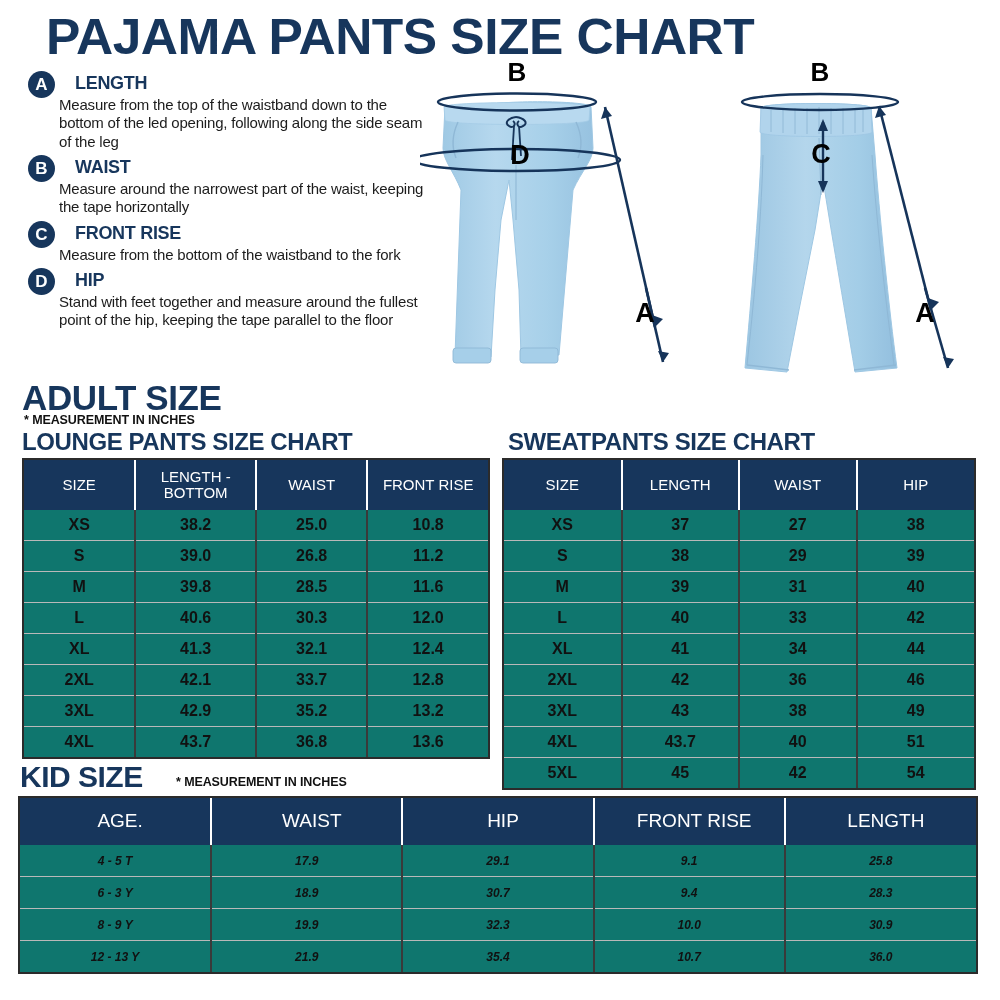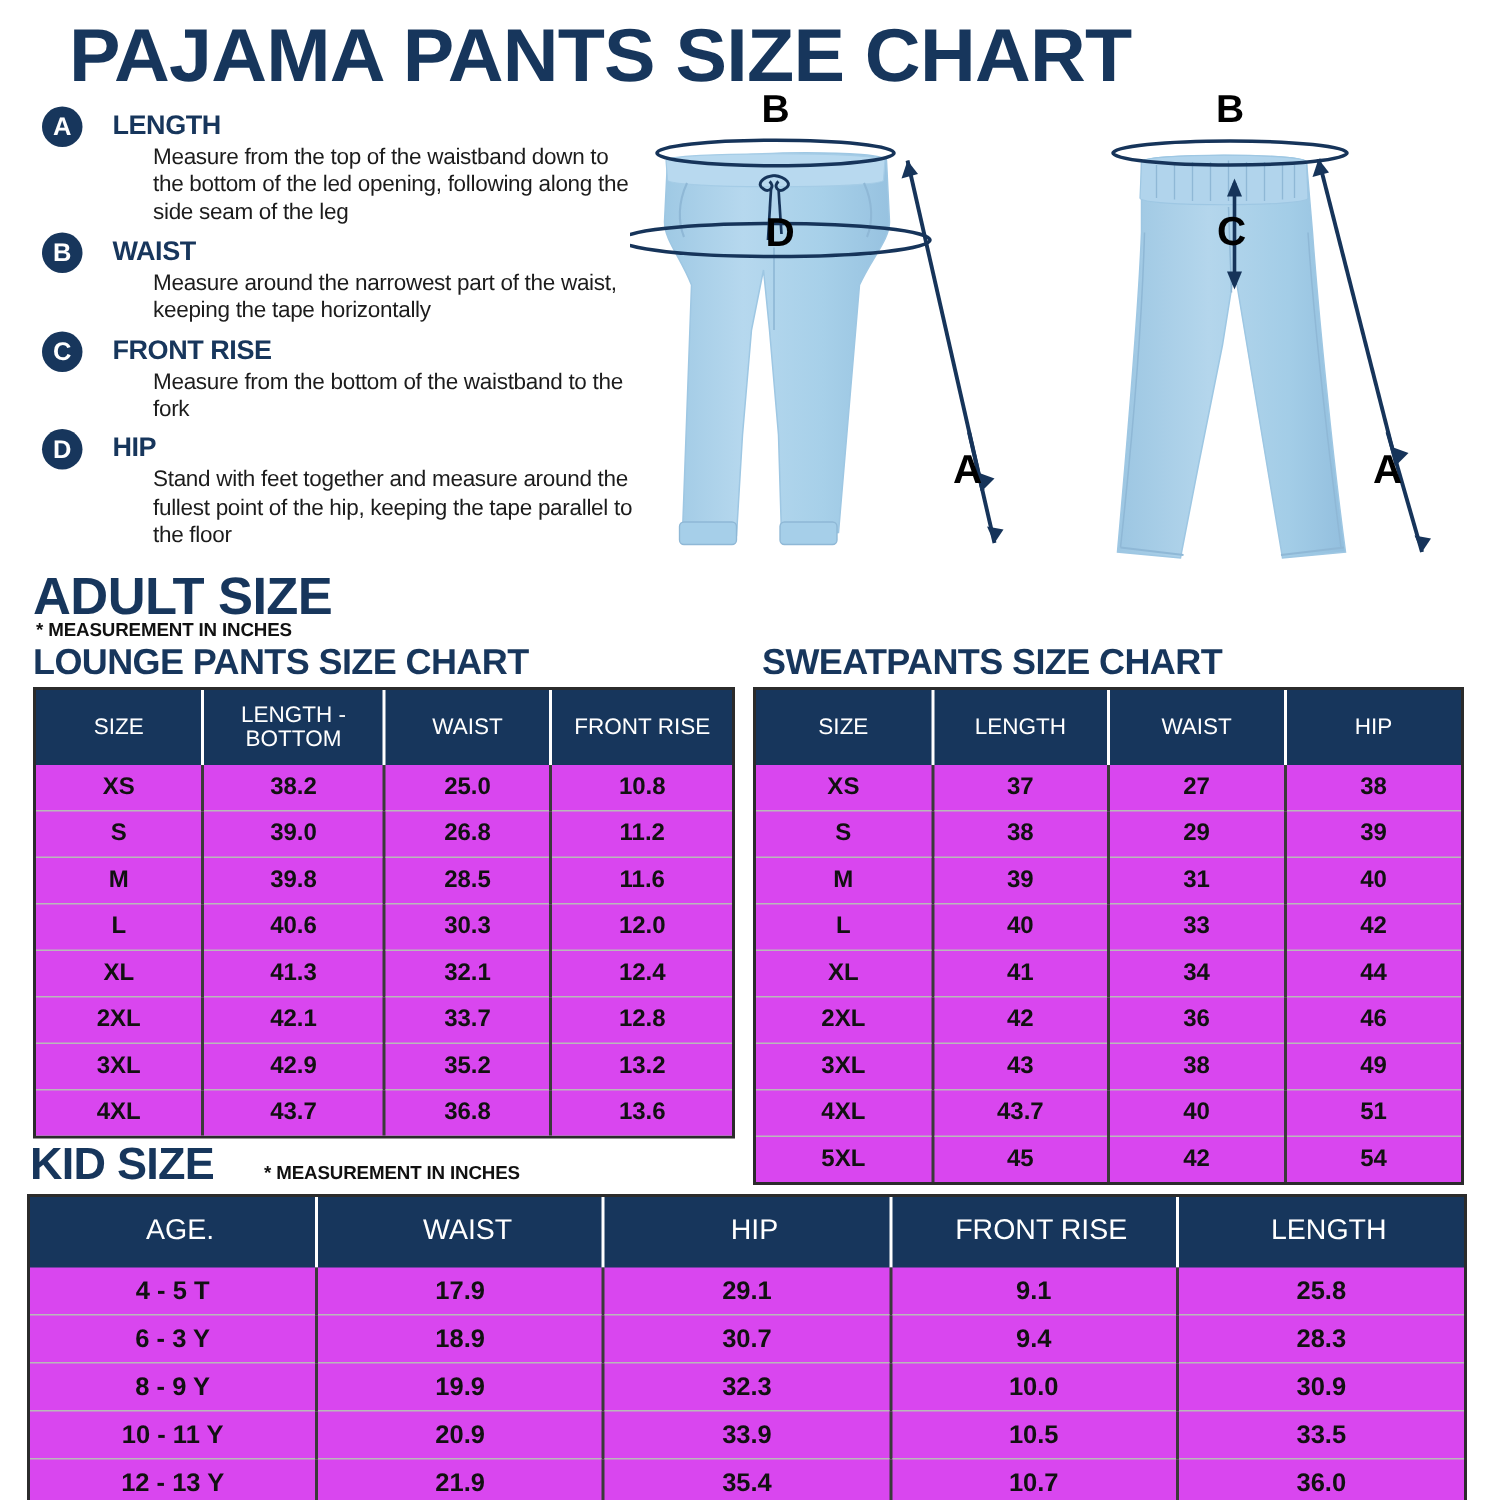--- a/index.html
+++ b/index.html
@@ -64,21 +64,21 @@
   }
   .legend-title {
     margin-left: 47px;
     font-size: 18px;
     font-weight: bold;
     color: #17365c;
     line-height: 1.45;
     letter-spacing: -0.3px;
   }
   .legend-desc {
-    margin-left: 74px;
+    margin-left: 31px;
     font-size: 15px;
     color: #1c1c1c;
     line-height: 1.22;
     letter-spacing: -0.2px;
   }
 
   
   .illus {
     position: absolute;
     left: 420px;
@@ -145,21 +145,21 @@
     font-size: 12.5px;
     font-weight: bold;
     color: #111;
     letter-spacing: -0.1px;
   }
 
   
   table.sizetbl {
     border-collapse: collapse;
     table-layout: fixed;
-    background: #d946ef;
+    background: #0f766e;
   }
   table.sizetbl th {
     background: #17365c;
     color: #ffffff;
     font-weight: normal;
     font-size: 15px;
     text-align: center;
     vertical-align: middle;
     border-left: 2px solid #a16207;
     border-right: 2px solid #fff;
@@ -188,21 +188,21 @@
     box-sizing: border-box;
   }
 
   #lounge-wrap { left: 22px; top: 458px; width: 468px; }
   #sweat-wrap  { left: 502px; top: 458px; width: 474px; }
   #kid-wrap    { left: 18px;  top: 796px; width: 960px; }
 
   #lounge-wrap table, #sweat-wrap table, #kid-wrap table { width: 100%; }
   #lounge-wrap td, #sweat-wrap td { height: 30px; }
   #lounge-wrap th, #sweat-wrap th { height: 40px; }
-  #kid-wrap td { height: 31px; font-size: 17px; }
+  #kid-wrap td { height: 31px; font-size: 12px; font-style: italic; }
   #kid-wrap th { height: 37px; font-size: 19px; padding-left: 12px; }
 </style>
 </head>
 <body>
 
 <div id="root">
 
   <div class="main-title">PAJAMA PANTS SIZE CHART</div>
 
   <div class="legend">
@@ -533,27 +533,20 @@
             <td>28.3</td>
           </tr>
         <tr>
             <td>8 - 9 Y</td>
             <td>19.9</td>
             <td>32.3</td>
             <td>10.0</td>
             <td>30.9</td>
           </tr>
         <tr>
-            <td>10 - 11 Y</td>
-            <td>20.9</td>
-            <td>33.9</td>
-            <td>10.5</td>
-            <td>33.5</td>
-          </tr>
-        <tr>
             <td>12 - 13 Y</td>
             <td>21.9</td>
             <td>35.4</td>
             <td>10.7</td>
             <td>36.0</td>
           </tr>
       </tbody>
     </table>
   </div>
 

